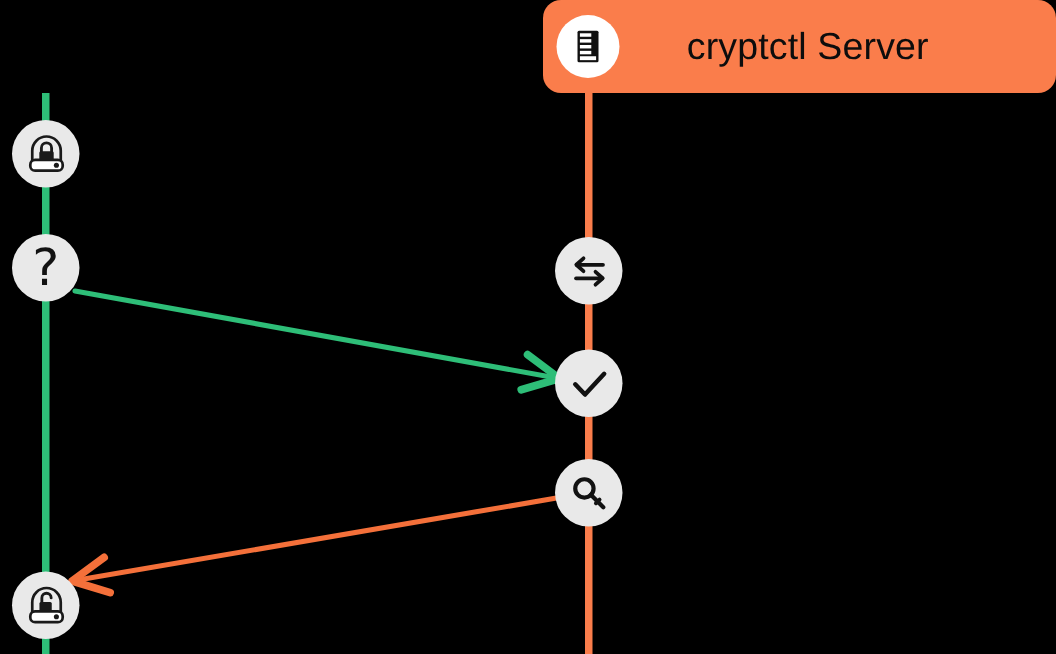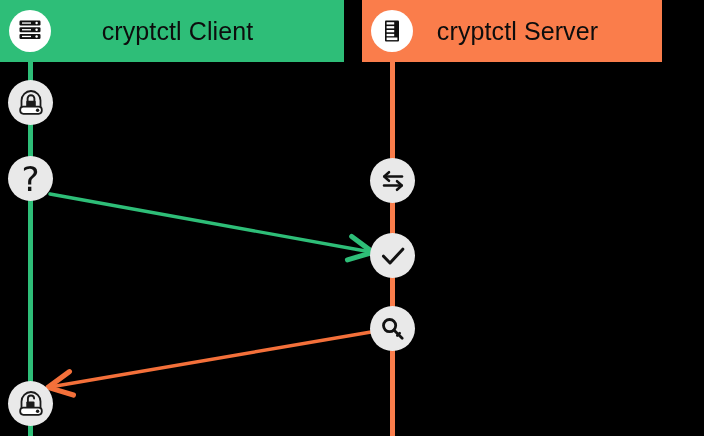--- a/index.html
+++ b/index.html
@@ -25,22 +25,23 @@
     align-items: center;
     box-sizing: border-box;
   }
   .participant-header.client {
     left: 0;
     width: 344px;
     background: #2EBE78;
   }
   .participant-header.server {
     left: 362px;
-    width: 300px;
+    width: 342px;
     background: #FA7D4B;
+    border-radius: 12px;
   }
   .header-icon-badge {
     width: 42px;
     height: 42px;
     border-radius: 50%;
     background: #FFFFFF;
     display: flex;
     align-items: center;
     justify-content: center;
     flex: 0 0 auto;
@@ -96,36 +97,20 @@
     width: 704px;
     height: 436px;
     pointer-events: none;
   }
 </style>
 </head>
 <body>
 
 <div id="diagram">
 
-  <div class="participant-header client">
-    <span class="header-icon-badge">
-      <svg width="26" height="26" viewBox="0 0 26 26" aria-hidden="true">
-        <rect x="2.5" y="2.5" width="21" height="5" rx="1.2" fill="#111111"></rect>
-        <rect x="2.5" y="9.2" width="21" height="5" rx="1.2" fill="#111111"></rect>
-        <rect x="2.5" y="15.9" width="21" height="5" rx="1.2" fill="#111111"></rect>
-        <rect x="5" y="4.4" width="9" height="1.3" fill="#FFFFFF"></rect>
-        <rect x="5" y="11.1" width="9" height="1.3" fill="#FFFFFF"></rect>
-        <rect x="5" y="17.8" width="9" height="1.3" fill="#FFFFFF"></rect>
-        <circle cx="19.6" cy="5.0" r="1.25" fill="#FFFFFF"></circle>
-        <circle cx="19.6" cy="11.7" r="1.25" fill="#FFFFFF"></circle>
-        <circle cx="19.6" cy="18.4" r="1.25" fill="#FFFFFF"></circle>
-      </svg>
-    </span>
-    <span class="header-title">cryptctl Client</span>
-  </div>
 
   <div class="participant-header server">
     <span class="header-icon-badge">
       <svg width="26" height="26" viewBox="0 0 26 26" aria-hidden="true">
         <rect x="6" y="2.5" width="14" height="21" rx="1" fill="#111111"></rect>
         <rect x="7.6" y="4.2" width="7.6" height="2.3" fill="#FFFFFF"></rect>
         <rect x="7.6" y="8.1" width="7.6" height="2.3" fill="#FFFFFF"></rect>
         <rect x="7.6" y="12.0" width="7.6" height="2.3" fill="#FFFFFF"></rect>
         <rect x="7.6" y="15.9" width="7.6" height="2.3" fill="#FFFFFF"></rect>
         <rect x="7.6" y="19.5" width="10.8" height="2.6" fill="#FFFFFF"></rect>

